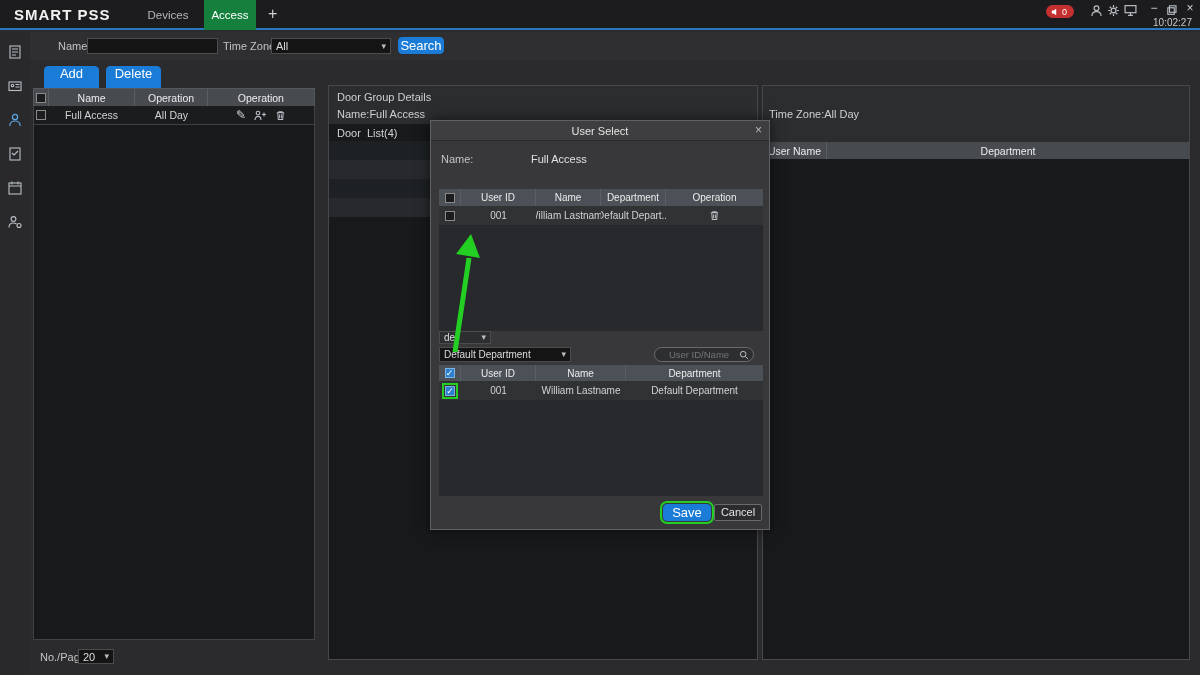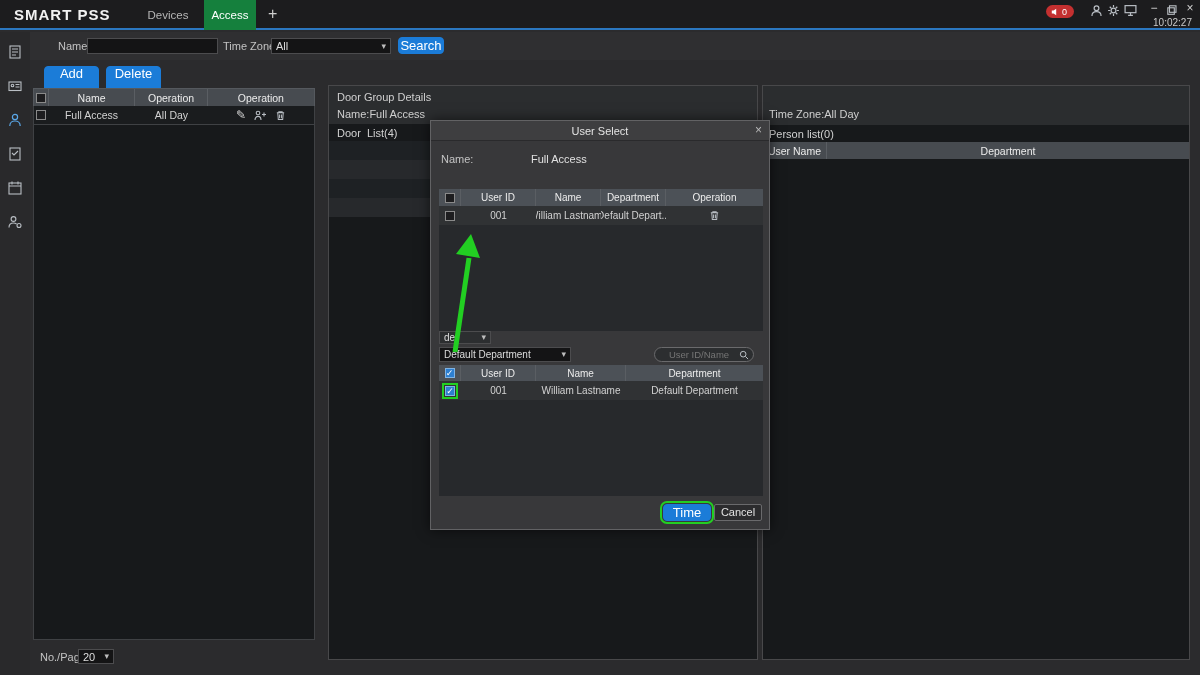--- a/index.html
+++ b/index.html
@@ -200,21 +200,20 @@
     <div class="abs darkbar" style="left:0; top:38px; width:428px; height:17px; padding-left:8px; white-space:pre;">Door  List(4)</div>
     <div class="abs" style="left:0; top:55px; width:428px; height:19px; background:#1e2124;"></div>
     <div class="abs" style="left:0; top:74px; width:428px; height:19px; background:#27292c;"></div>
     <div class="abs" style="left:0; top:93px; width:428px; height:19px; background:#1e2124;"></div>
     <div class="abs" style="left:0; top:112px; width:428px; height:19px; background:#27292c;"></div>
     <div class="abs" style="left:0; top:131px; width:428px; height:442px; background:#17191b;"></div>
   </div>
 
   <div class="abs panel" style="left:762px; top:85px; width:428px; height:575px;">
     <div class="abs" style="left:6px; top:22px; color:#cfcfcf;">Time Zone:All Day</div>
-    <div class="abs darkbar" style="left:0; top:39px; width:426px; height:17px; padding-left:6px;">Person list(0)</div>
     <div class="abs th-row" style="left:0; top:56px; width:426px; height:17px; border:none;">
       <div class="th" style="width:64px;text-align:right;">User Name</div>
       <div class="th" style="width:362px;">Department</div>
     </div>
     <div class="abs" style="left:0; top:73px; width:426px; height:500px; background:#17191b;"></div>
   </div>
 
   <div class="abs" id="dialog">
     <div class="titlebar">
       <div class="t">User Select</div>
@@ -285,21 +284,21 @@
         <div class="td" style="width:22px;">
           <span class="cb checked annot-green"><i class="chk">✓</i></span>
         </div>
         <div class="td" style="width:75px; font-size:10px;">001</div>
         <div class="td" style="width:90px; font-size:10px;">William Lastname</div>
         <div class="td" style="width:137px; font-size:10px;">Default Department</div>
       </div>
       <div class="dlg-body-fill" style="height:96px;"></div>
     </div>
 
-    <div class="abs btn-blue annot-green" style="left:232px; top:383px; width:48px; height:17px; line-height:16px;">Time</div>
+    <div class="abs btn-blue annot-green" style="left:232px; top:383px; width:48px; height:17px; line-height:16px;">Save</div>
     <div class="abs btn-dark" style="left:283px; top:383px; width:48px; height:17px; line-height:15px;">Cancel</div>
   </div>
 
   <svg class="abs" style="left:442px; top:230px; z-index:60; pointer-events:none;" width="52" height="128" viewBox="0 0 52 128">
     <line x1="13" y1="122" x2="27" y2="28" stroke="#22cf22" stroke-width="5"></line>
     <polygon points="29,4 38,28 14,24" fill="#22cf22"></polygon>
   </svg>
 
 </div>
 

